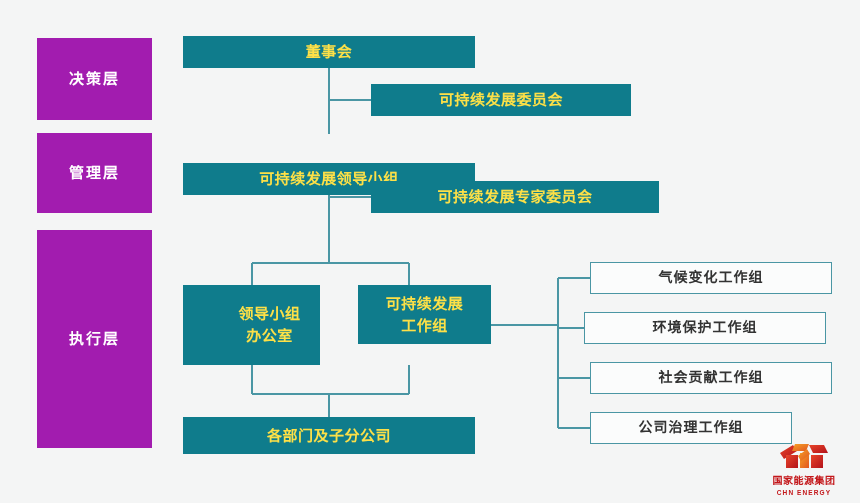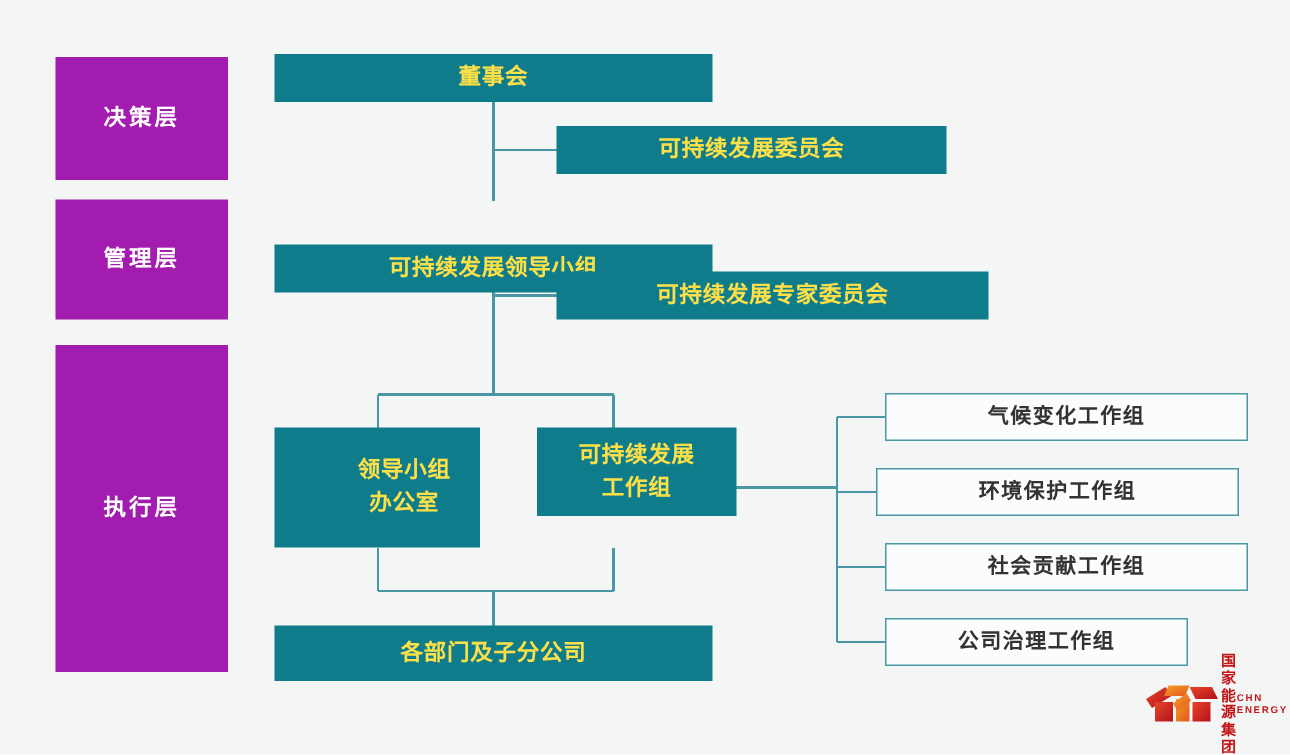--- a/index.html
+++ b/index.html
@@ -74,21 +74,21 @@
   }
 
   
   #logo {
     position: absolute;
     right: 14px;
     bottom: 6px;
     width: 84px;
     height: 54px;
     display: flex;
-    flex-direction: row;
+    flex-direction: column;
     align-items: center;
     justify-content: space-between;
   }
   #logo .mark {
     width: 52px;
     height: 27px;
     position: relative;
     margin-bottom: 2px;
   }
   #logo .logo-cn {

